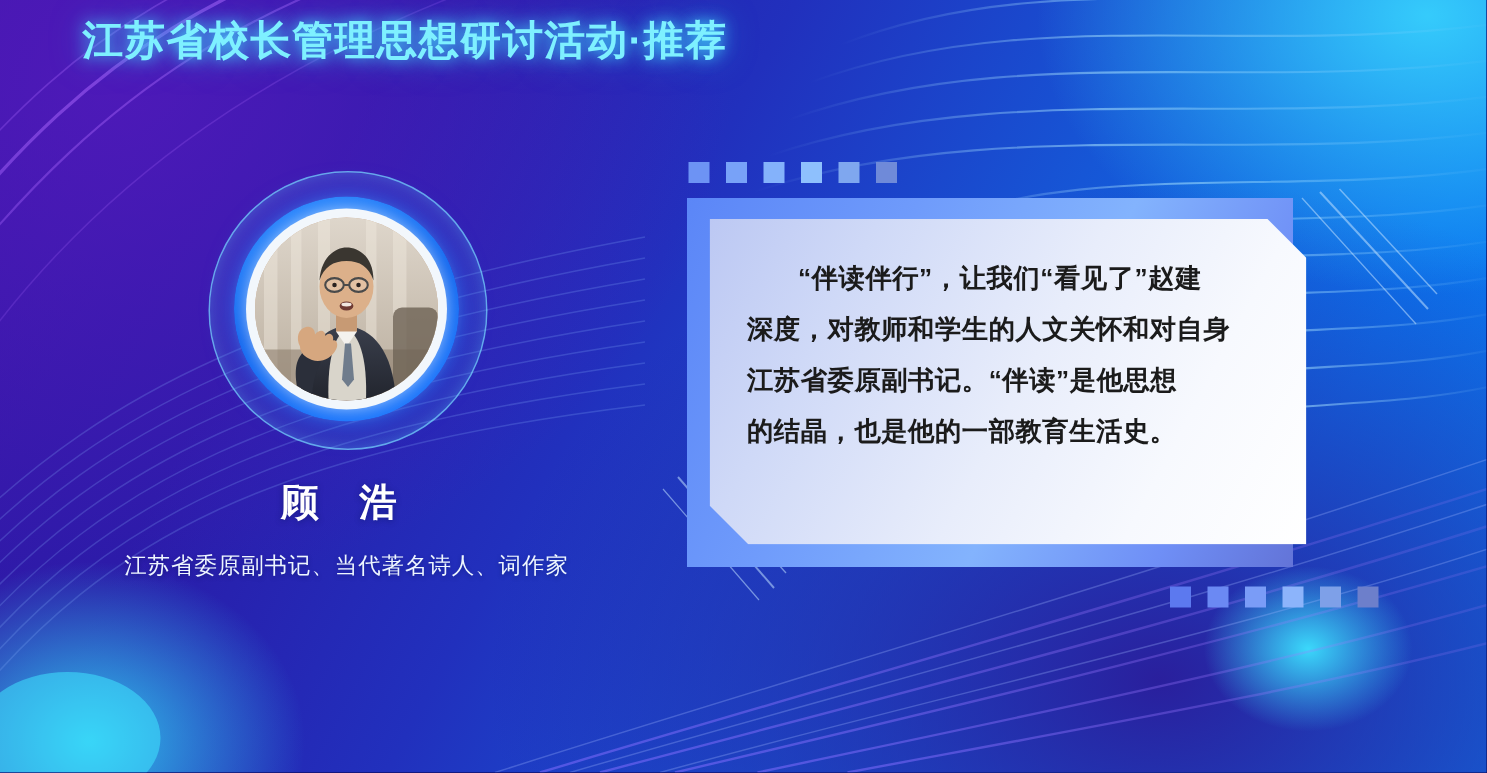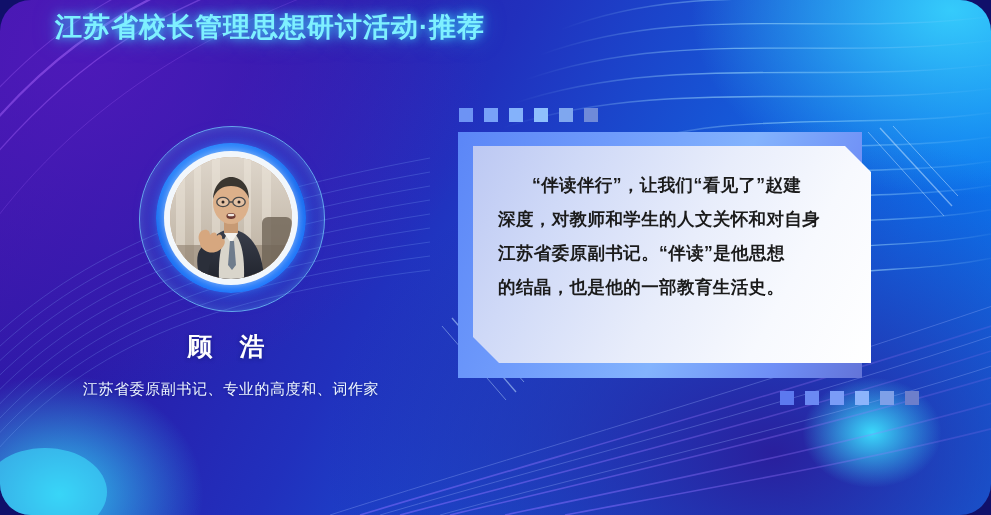--- a/index.html
+++ b/index.html
@@ -9,37 +9,36 @@
     position:relative;
     width:991px;height:515px;
     overflow:hidden;
     background:
       radial-gradient(ellipse 420px 300px at 96% 2%,   rgba(60,220,255,.85) 0%, rgba(60,220,255,0) 62%),
       radial-gradient(ellipse 240px 200px at 6% 96%,   rgba(50,225,250,.85) 0%, rgba(50,225,250,0) 60%),
       radial-gradient(ellipse 120px 95px  at 88% 84%,  rgba(60,225,255,.95) 0%, rgba(60,225,255,0) 58%),
       radial-gradient(ellipse 700px 520px at 78% 88%,  rgba(44,24,150,.92) 0%, rgba(44,24,150,0) 64%),
       radial-gradient(ellipse 620px 520px at 8% 10%,   rgba(86,26,190,.75) 0%, rgba(86,26,190,0) 66%),
       linear-gradient(118deg,#3a16a8 0%, #2a1ba8 22%, #2130bd 42%, #1656d6 62%, #0b74ee 82%, #0a7ff2 100%);
-    border-radius: 31px;
   }
 
   
   .bg-svg{position:absolute;inset:0;width:991px;height:515px;pointer-events:none;}
 
   
   #title{
     position:absolute;left:55px;top:9px;
     font-size:27px;font-weight:bold;letter-spacing:1px;
     color:#7ef0ff;
     text-shadow:0 0 10px rgba(70,225,255,.95),0 0 22px rgba(40,180,255,.6);
     white-space:nowrap;
   }
 
   
-  #person{position:absolute;left:36px;top:126px;width:390px;}
+  #person{position:absolute;left:36px;top:114px;width:390px;}
 
   .avatar-wrap{position:relative;width:184px;height:184px;margin:0 auto;}
   .ring-outer{
     position:absolute;left:0;top:0;width:184px;height:184px;border-radius:50%;
     border:1.6px solid rgba(120,215,255,.75);
     box-shadow:0 0 14px rgba(90,200,255,.45) inset;
   }
   .ring-blue{
     position:absolute;left:17px;top:17px;width:150px;height:150px;border-radius:50%;
     background:linear-gradient(160deg,#2f8dff 0%,#1469f0 48%,#1f7bff 100%);
@@ -233,21 +232,21 @@
           <ellipse cx="61" cy="59" rx="4.6" ry="3" fill="#6e3a33"></ellipse>
           <ellipse cx="61" cy="58" rx="3.4" ry="1.3" fill="#f0e6e0"></ellipse>
 
           <path d="M30 122 C 26 106, 26 96, 32 90 L 44 96 C 40 104, 38 112, 38 122 Z" fill="#2b2f3a"></path>
           <path d="M30 86 C 27 80, 29 74, 34 73 C 38 72, 40 75, 40 78 C 43 74, 47 75, 47 79 C 49 76, 53 78, 52 82 C 54 81, 56 84, 54 88 C 51 94, 44 97, 38 95 C 33 93, 30 90, 30 86 Z" fill="#d6a77f"></path>
         </svg>
       </div>
     </div>
 
     <div id="person-name">顾 浩</div>
-    <div id="person-title">江苏省委原副书记、专业的高度和、词作家</div>
+    <div id="person-title">江苏省委原副书记、当代著名诗人、词作家</div>
   </div>
 
   <div class="dots" id="dots-top">
       <span style="background: rgb(109, 147, 244);"></span>
       <span style="background: rgb(120, 162, 248);"></span>
       <span style="background: rgb(132, 178, 251);"></span>
       <span style="background: rgb(142, 192, 253);"></span>
       <span style="background: rgb(127, 167, 239);"></span>
       <span style="background: rgb(111, 138, 217);"></span>
     </div>

